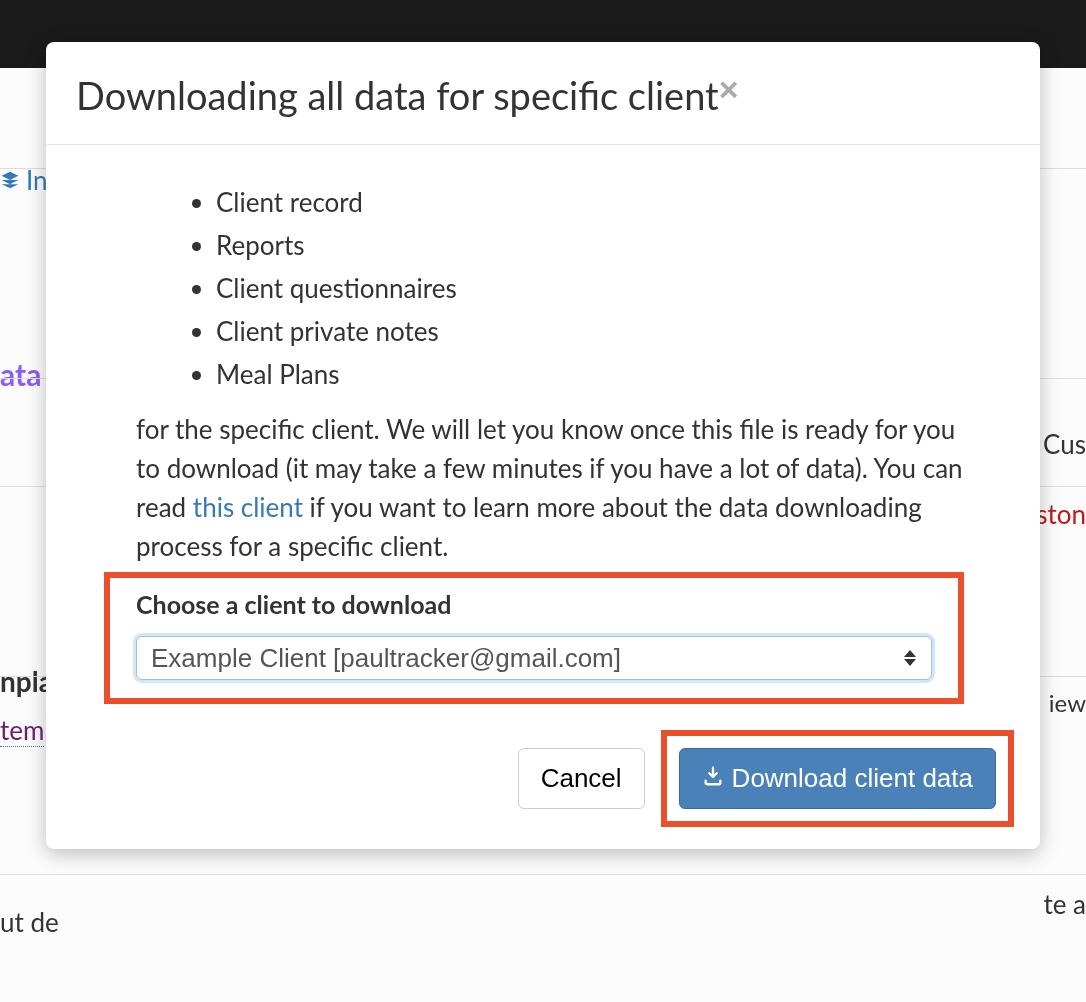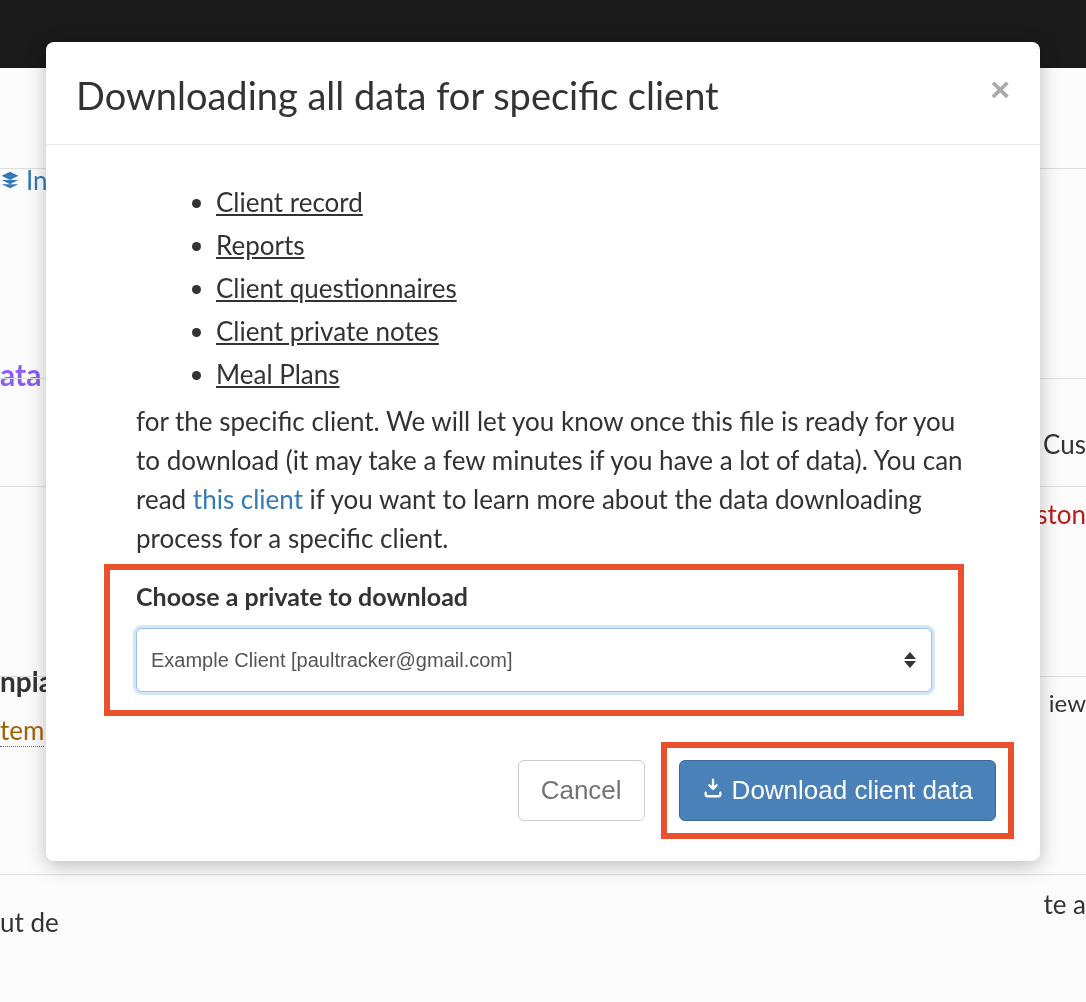--- a/index.html
+++ b/index.html
@@ -83,21 +83,21 @@
       left: 0;
       font-size: 28px;
       font-weight: 700;
       color: #333;
     }
     .bg-left-link {
       position: absolute;
       top: 646px;
       left: 0;
       font-size: 26px;
-      color: #a16207;
+      color: #701a75;
       border-bottom: 1px dotted #337ab7;
     }
     .bg-left3 {
       position: absolute;
       top: 838px;
       left: 0;
       font-size: 26px;
       color: #333;
     }
     .bg-line {
@@ -116,21 +116,21 @@
       width: 994px;
       background: #fff;
       border-radius: 8px;
       box-shadow: 0 5px 20px rgba(0,0,0,0.25);
       z-index: 10;
     }
     .modal-header {
       padding: 30px 30px 26px 30px;
       border-bottom: 1px solid #e5e5e5;
       display: flex;
-      justify-content: space-between;
+      justify-content: flex-start;
       align-items: flex-start;
     }
     .modal-title {
       font-size: 38px;
       font-weight: 400;
       color: #333;
     }
     .close-btn {
       background: none;
       border: none;
@@ -142,23 +142,22 @@
       padding: 0;
     }
     .modal-body {
       padding: 34px 76px 10px 90px;
       font-size: 26px;
       line-height: 1.5;
       color: #333;
     }
     .modal-body p { margin: 0; }
     .modal-body ul {
-      margin: 4px 0 8px 80px;
+      margin: 4px 0 16px 80px;
       padding: 0;
-      text-decoration: underline;
     }
     .modal-body li {
       margin-bottom: 4px;
       font-size: 26px;
     }
     .modal-body a {
       color: #337ab7;
       text-decoration: none;
     }
     .highlight-box {
@@ -174,25 +173,25 @@
       font-size: 25px;
       color: #333;
       margin-bottom: 12px;
       display: block;
     }
     .select-wrap {
       position: relative;
     }
     .select-el {
       width: 100%;
-      height: 64px;
+      height: 44px;
       border: 1px solid #9bc1e6;
       border-radius: 6px;
       background: #fff;
-      font-size: 20px;
+      font-size: 26px;
       padding: 0 40px 0 14px;
       color: #555;
       appearance: none;
       -webkit-appearance: none;
       box-shadow: 0 0 0 3px rgba(102,175,233,.3);
       outline: none;
     }
     .select-arrows {
       position: absolute;
       right: 16px;
@@ -225,21 +224,21 @@
       border-radius: 6px;
       cursor: pointer;
       border: 1px solid transparent;
       display: inline-flex;
       align-items: center;
       gap: 8px;
     }
     .btn-default {
       background: #fff;
       border: 1px solid #ccc;
-      color: #737373;
+      color: #000000;
     }
     .btn-primary {
       background: #4a81b8;
       color: #fff;
       border: 1px solid #3b6a9a;
     }
     .download-highlight {
       border: 6px solid #e8502e;
       padding: 12px;
       display: inline-flex;
@@ -292,21 +291,21 @@
       <li>Reports</li>
       <li>Client questionnaires</li>
       <li>Client private notes</li>
       <li>Meal Plans</li>
     </ul>
     <p>
       <span>for the specific client. We will let you know once this file is ready for you to download (it may take a few minutes if you have a lot of data). You can read </span><a href="#">this client</a><span> if you want to learn more about the data downloading process for a specific client.</span>
     </p>
 
     <div class="highlight-box">
-      <label class="form-label">Choose a private to download</label>
+      <label class="form-label">Choose a client to download</label>
       <div class="select-wrap">
         <select class="select-el">
           <option>Example Client [paultracker@gmail.com]</option>
         </select>
         <div class="select-arrows">
           <span class="tri up"></span>
           <span class="tri down"></span>
         </div>
       </div>
     </div>

